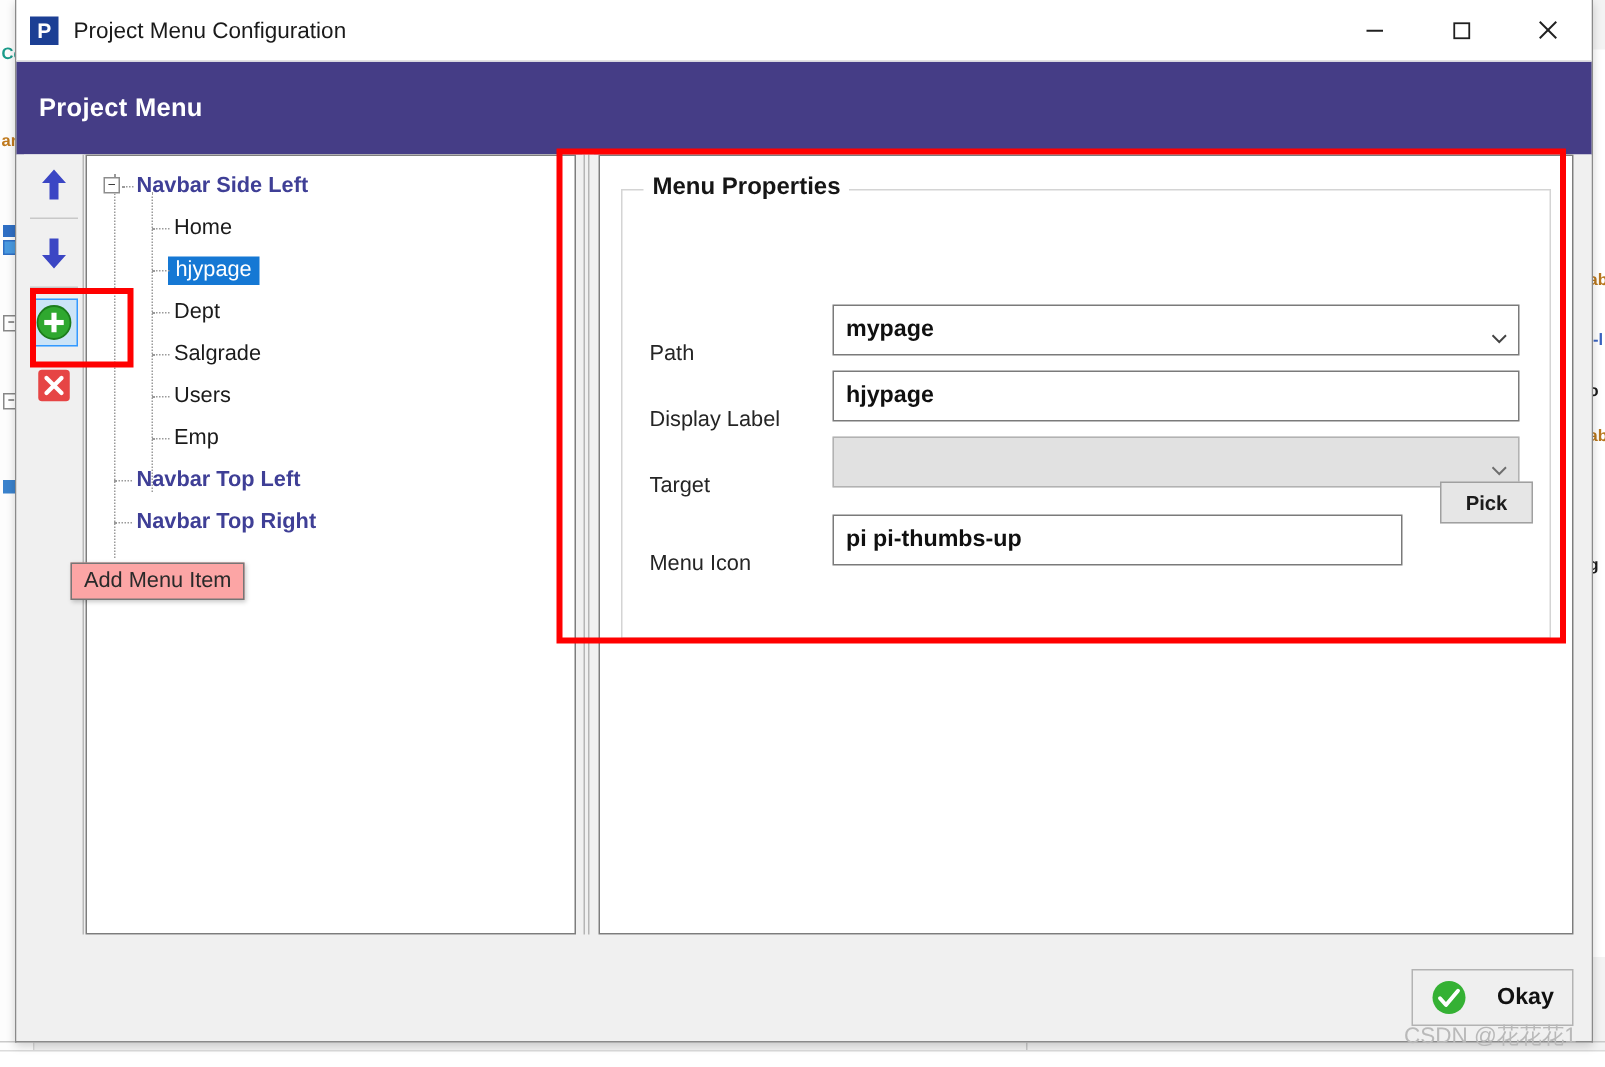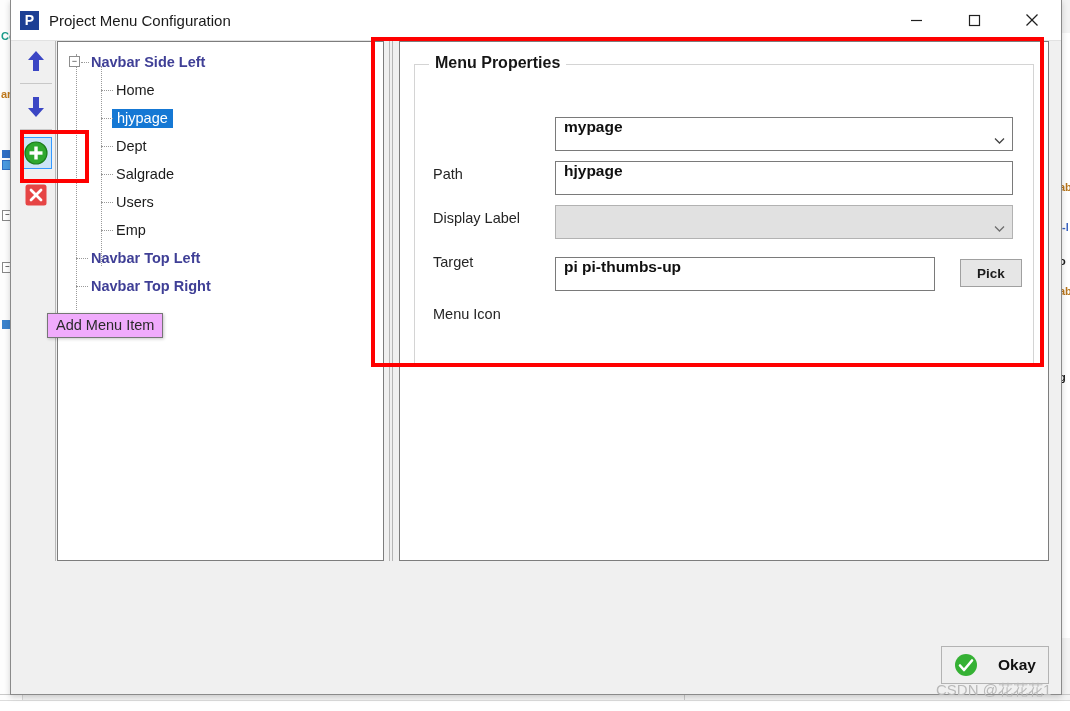--- a/index.html
+++ b/index.html
@@ -221,21 +221,21 @@
   .doth {
     position: absolute;
     height: 1px;
     border-top: 1px dotted #9a9a9a;
   }
 
   
   .tooltip {
     position: absolute;
     left: 36px; top: 272px;
-    background: #f0abfc;
+    background: #fca5a5;
     border: 1px solid #767676;
     padding: 3px 8px 4px 8px;
     font-size: 14.5px;
     color: #2a2a2a;
     font-family: "Liberation Sans", sans-serif;
     box-shadow: 1px 1px 3px rgba(0,0,0,0.22);
     z-index: 40;
     white-space: nowrap;
   }
 
@@ -296,20 +296,22 @@
     left: 140px;
     box-sizing: border-box;
     border: 1px solid #7a7a7a;
     background: #ffffff;
     font-size: 15.5px;
     font-weight: bold;
     color: #101010;
     font-family: "Liberation Sans", sans-serif;
     padding: 0 8px;
     display: flex;
+    align-items: center;
+    margin-top: 24px;
   }
   .input-box.disabled {
     background: #e1e1e1;
     border: 1px solid #b2b2b2;
     color: #7a7a7a;
   }
   .caret {
     position: absolute;
     right: 9px;
     top: 50%;
@@ -419,20 +421,23 @@
       </div>
       <div class="win-btn close">
         <svg width="14" height="14" viewBox="0 0 14 14">
             <line x1="1.5" y1="1.5" x2="12.5" y2="12.5" stroke="currentColor" stroke-width="1.3"></line>
             <line x1="12.5" y1="1.5" x2="1.5" y2="12.5" stroke="currentColor" stroke-width="1.3"></line>
           </svg>
       </div>
     </div>
   </div>
 
+  <div class="header-band">
+    <span class="htitle">Project Menu</span>
+  </div>
 
   <div class="body-area">
 
     <div class="toolbar">
       <div class="tb-btn" style="top:4px;">
         <svg width="22" height="24" viewBox="0 0 22 24">
           <path d="M11 2 L19 11 L14 11 L14 22 L8 22 L8 11 L3 11 Z" fill="#3b46c4"></path>
         </svg>
       </div>
       <div class="tb-sep" style="top:42px;"></div>

